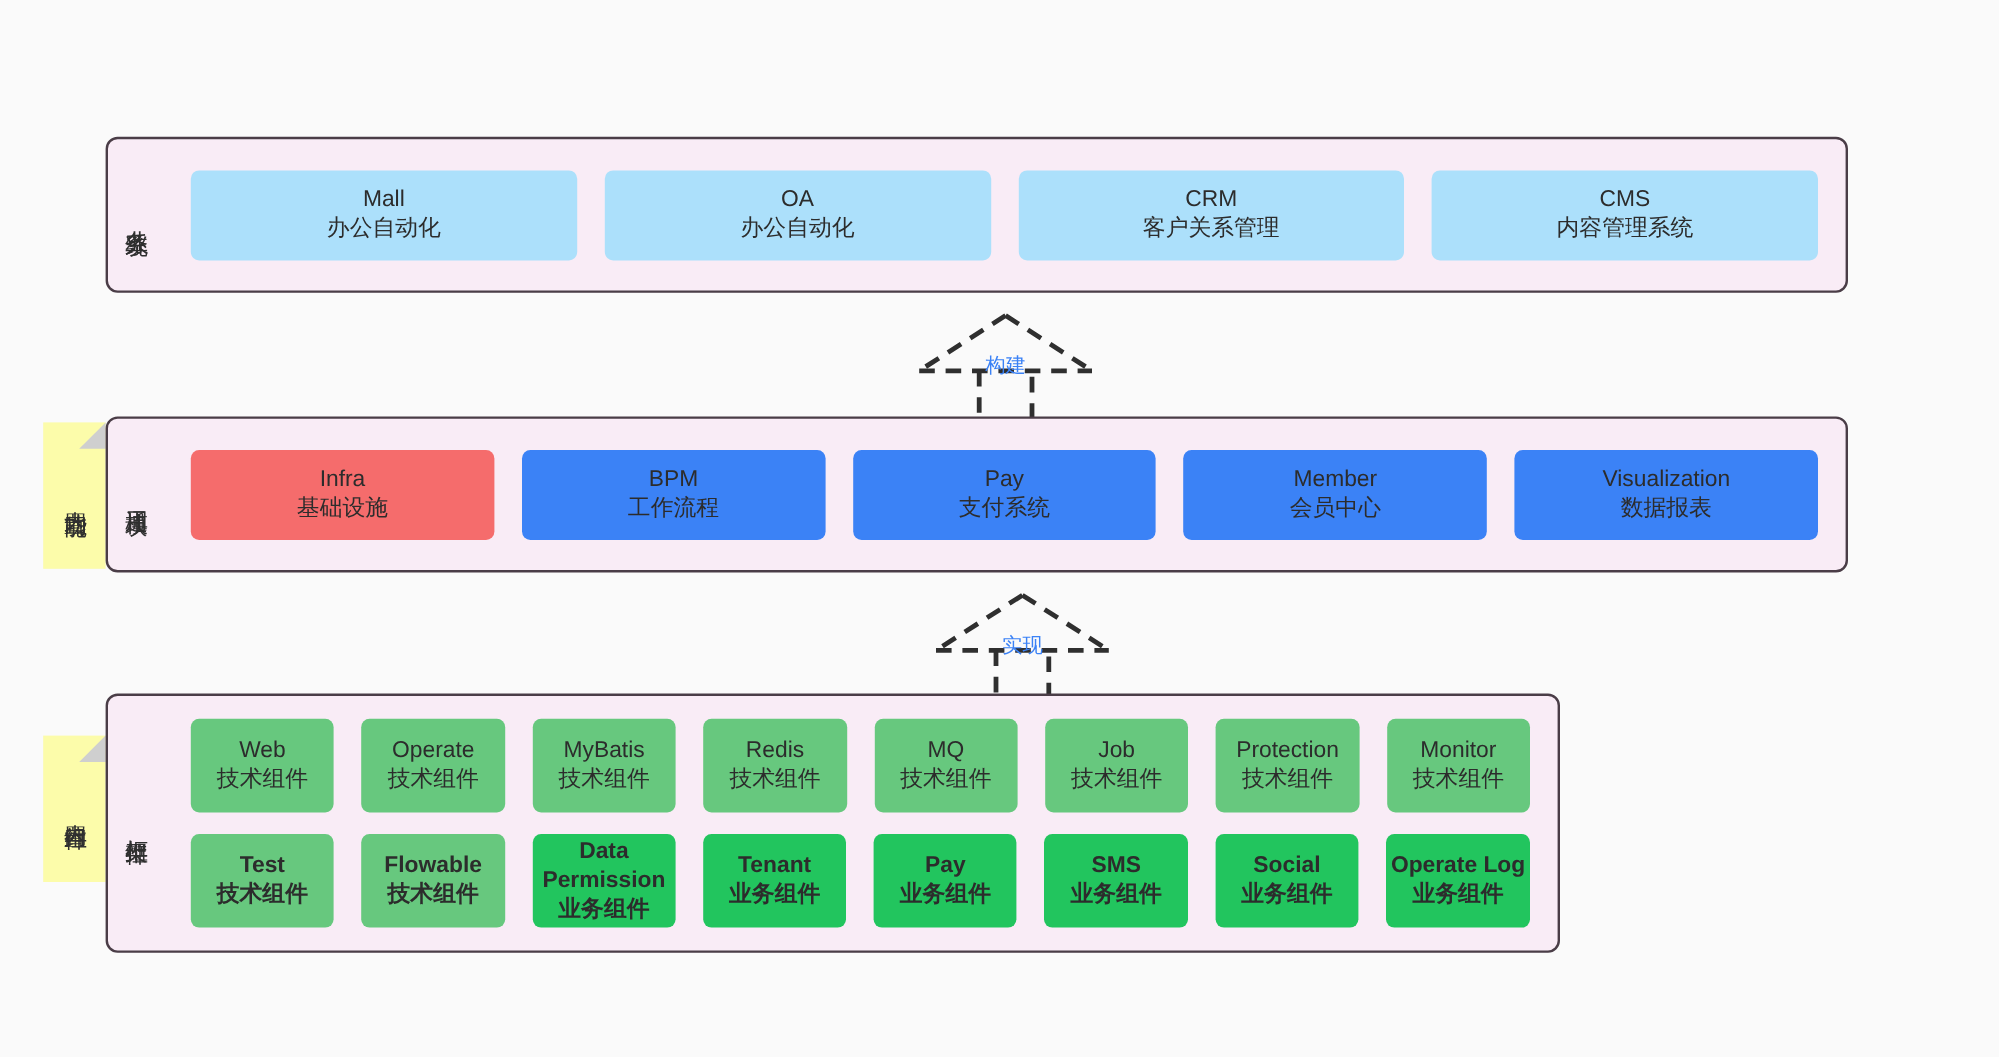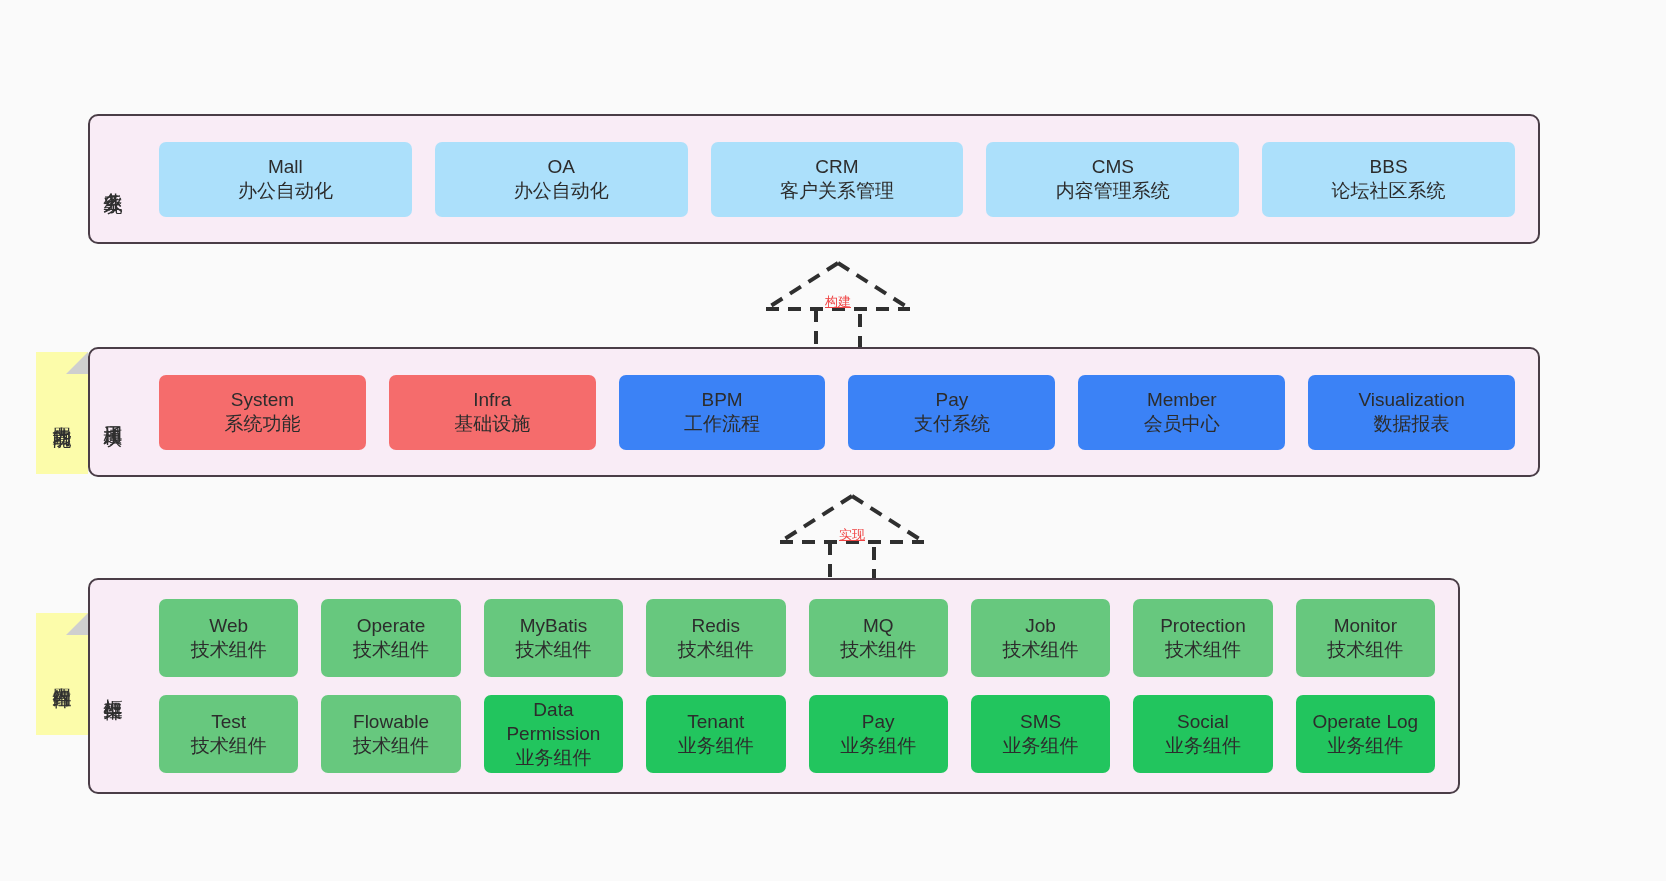--- a/index.html
+++ b/index.html
@@ -90,26 +90,26 @@
   .c-lgreen { background: #22c55e; }
 
   
   #layer-business {
     left: 88px;  top: 114px;  width: 1452px; height: 130px;
   }
   #layer-modules {
     left: 88px;  top: 347px;  width: 1452px; height: 130px;
   }
   #layer-framework {
-    left: 88px;  top: 578px;  width: 1372px; height: 216px;
+    left: 88px;  top: 578px;  width: 1212px; height: 216px;
   }
   #layer-business .card,
   #layer-modules .card   { height: 75px; }
   #layer-framework .card { height: 78px; }
-  #layer-framework .row + .row { margin-top: 18px; }
+  #layer-framework .row + .row { margin-top: 18px; font-weight: bold; }
 
   
   .sticky {
     position: absolute;
     width: 52px;
     background: #fcfcaa;
     display: flex;
     align-items: center;
     justify-content: center;
     font-size: 19px;
@@ -137,24 +137,23 @@
     position: absolute;
     width: 180px;
     height: 96px;
   }
   .arrow svg { display: block; }
   .arrow .arrow-label {
     position: absolute;
     left: 0; right: 0;
     top: 36px;
     text-align: center;
-    font-size: 13px;
-    color: #ef4444;
+    font-size: 17px;
+    color: #3b82f6;
     user-select: none;
-    text-decoration: underline;
   }
   #arrow-build     { left: 748px; top: 257px; }
   #arrow-implement { left: 762px; top: 490px; }
 </style>
 </head>
 <body>
 
 <div class="sticky" id="sticky-features">
   <span>内置功能</span>
 </div>
@@ -174,48 +173,40 @@
         <div class="title">OA</div>
         <div class="sub">办公自动化</div>
       </div>
       <div class="card c-blue">
         <div class="title">CRM</div>
         <div class="sub">客户关系管理</div>
       </div>
       <div class="card c-blue">
         <div class="title">CMS</div>
         <div class="sub">内容管理系统</div>
-      </div>
-      <div class="card c-blue">
-        <div class="title">BBS</div>
-        <div class="sub">论坛社区系统</div>
       </div>
     </div>
   </div>
 </div>
 
 <div class="arrow" id="arrow-build">
   <svg width="180" height="96" viewBox="0 0 180 96">
     <path d="M90 6 L18 52" stroke="#2f2f2f" stroke-width="4" fill="none" stroke-dasharray="13,9"></path>
     <path d="M90 6 L162 52" stroke="#2f2f2f" stroke-width="4" fill="none" stroke-dasharray="13,9"></path>
     <path d="M18 52 L162 52" stroke="#2f2f2f" stroke-width="4" fill="none" stroke-dasharray="13,9"></path>
     <path d="M68 52 L68 94 L112 94 L112 52" stroke="#2f2f2f" stroke-width="4" fill="none" stroke-dasharray="13,9"></path>
   </svg>
   <div class="arrow-label">构建</div>
 </div>
 
 <div class="layer" id="layer-modules">
   <div class="layer-label">通用模块</div>
   <div class="layer-body">
     <div class="row">
       <div class="card c-red">
-        <div class="title">System</div>
-        <div class="sub">系统功能</div>
-      </div>
-      <div class="card c-red">
         <div class="title">Infra</div>
         <div class="sub">基础设施</div>
       </div>
       <div class="card c-pink">
         <div class="title">BPM</div>
         <div class="sub">工作流程</div>
       </div>
       <div class="card c-pink">
         <div class="title">Pay</div>
         <div class="sub">支付系统</div>

